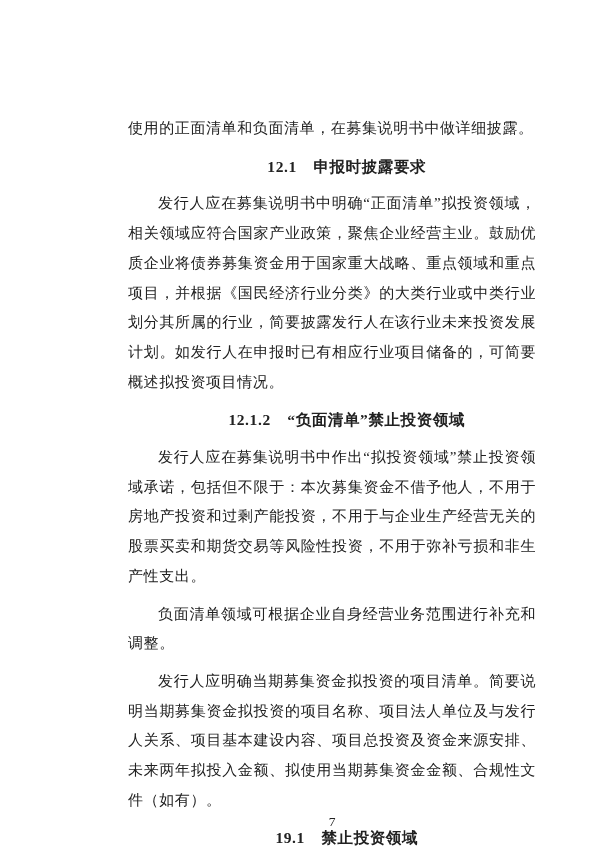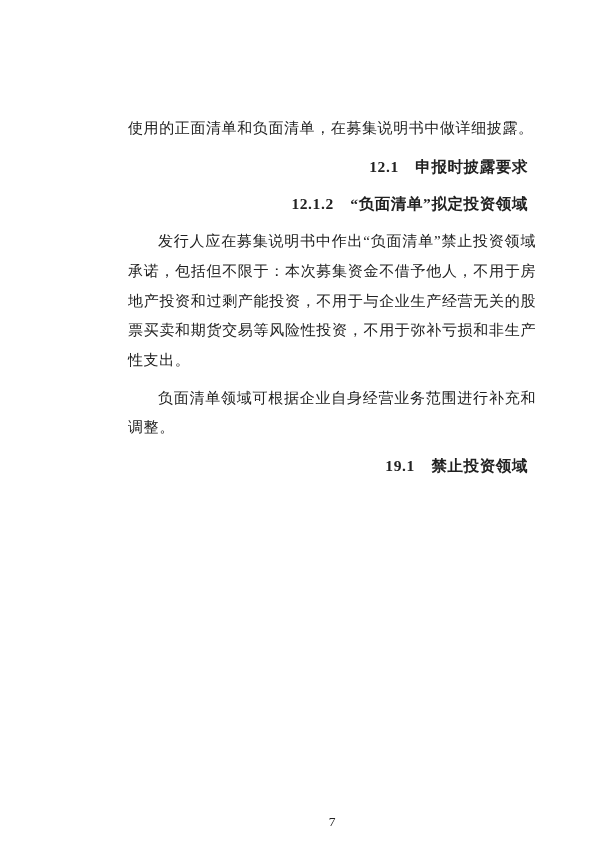--- a/index.html
+++ b/index.html
@@ -25,21 +25,21 @@
     line-height: 29.7px;
     letter-spacing: 0.6px;
     text-align: justify;
     text-justify: inter-ideograph;
     color: #212121;
   }
   .para { text-indent: 2em; }
   .cont { text-indent: 0; }
   .heading {
     font-weight: 700;
-    text-align: right;
+    text-align: center;
     text-indent: 1.9em;
     font-size: 15.5px;
   }
   .h-num { margin-right: 0.55em; }
   .footer {
     position: absolute;
     left: 0; top: 779px;
     width: 100%;
     text-align: center;
     font-size: 13.5px;
@@ -51,28 +51,30 @@
 <body>
 
 <div class="page">
   <div class="content">
 
     <p class="line cont">使用的正面清单和负面清单，在募集说明书中做详细披露。</p>
 
     <h2 class="line heading"><span class="h-num">12.1</span><span>申报时披露要求</span></h2>
 
 
+    <p class="line para">发行人应在募集说明书中明确“正面清单”拟投资领域，相关领域应符合国家产业政策，聚焦企业经营主业。鼓励优质企业将债券募集资金用于国家重大战略、重点领域和重点项目，并根据《国民经济行业分类》的大类行业或中类行业划分其所属的行业，简要披露发行人在该行业未来投资发展计划。如发行人在申报时已有相应行业项目储备的，可简要概述拟投资项目情况。</p>
 
-    <h2 class="line heading"><span class="h-num">12.1.2</span><span>“负面清单”拟定投资领域</span></h2>
+    <h2 class="line heading"><span class="h-num">12.1.2</span><span>“负面清单”禁止投资领域</span></h2>
 
-    <p class="line para">发行人应在募集说明书中作出“负面清单”禁止投资领域承诺，包括但不限于：本次募集资金不借予他人，不用于房地产投资和过剩产能投资，不用于与企业生产经营无关的股票买卖和期货交易等风险性投资，不用于弥补亏损和非生产性支出。</p>
+    <p class="line para">发行人应在募集说明书中作出“拟投资领域”禁止投资领域承诺，包括但不限于：本次募集资金不借予他人，不用于房地产投资和过剩产能投资，不用于与企业生产经营无关的股票买卖和期货交易等风险性投资，不用于弥补亏损和非生产性支出。</p>
 
     <p class="line para">负面清单领域可根据企业自身经营业务范围进行补充和调整。</p>
 
 
+    <p class="line para">发行人应明确当期募集资金拟投资的项目清单。简要说明当期募集资金拟投资的项目名称、项目法人单位及与发行人关系、项目基本建设内容、项目总投资及资金来源安排、未来两年拟投入金额、拟使用当期募集资金金额、合规性文件（如有）。</p>
 
     <h2 class="line heading"><span class="h-num">19.1</span><span>禁止投资领域</span></h2>
 
 
   </div>
 
   <div class="footer">7</div>
 </div>
 
 </body></html>

